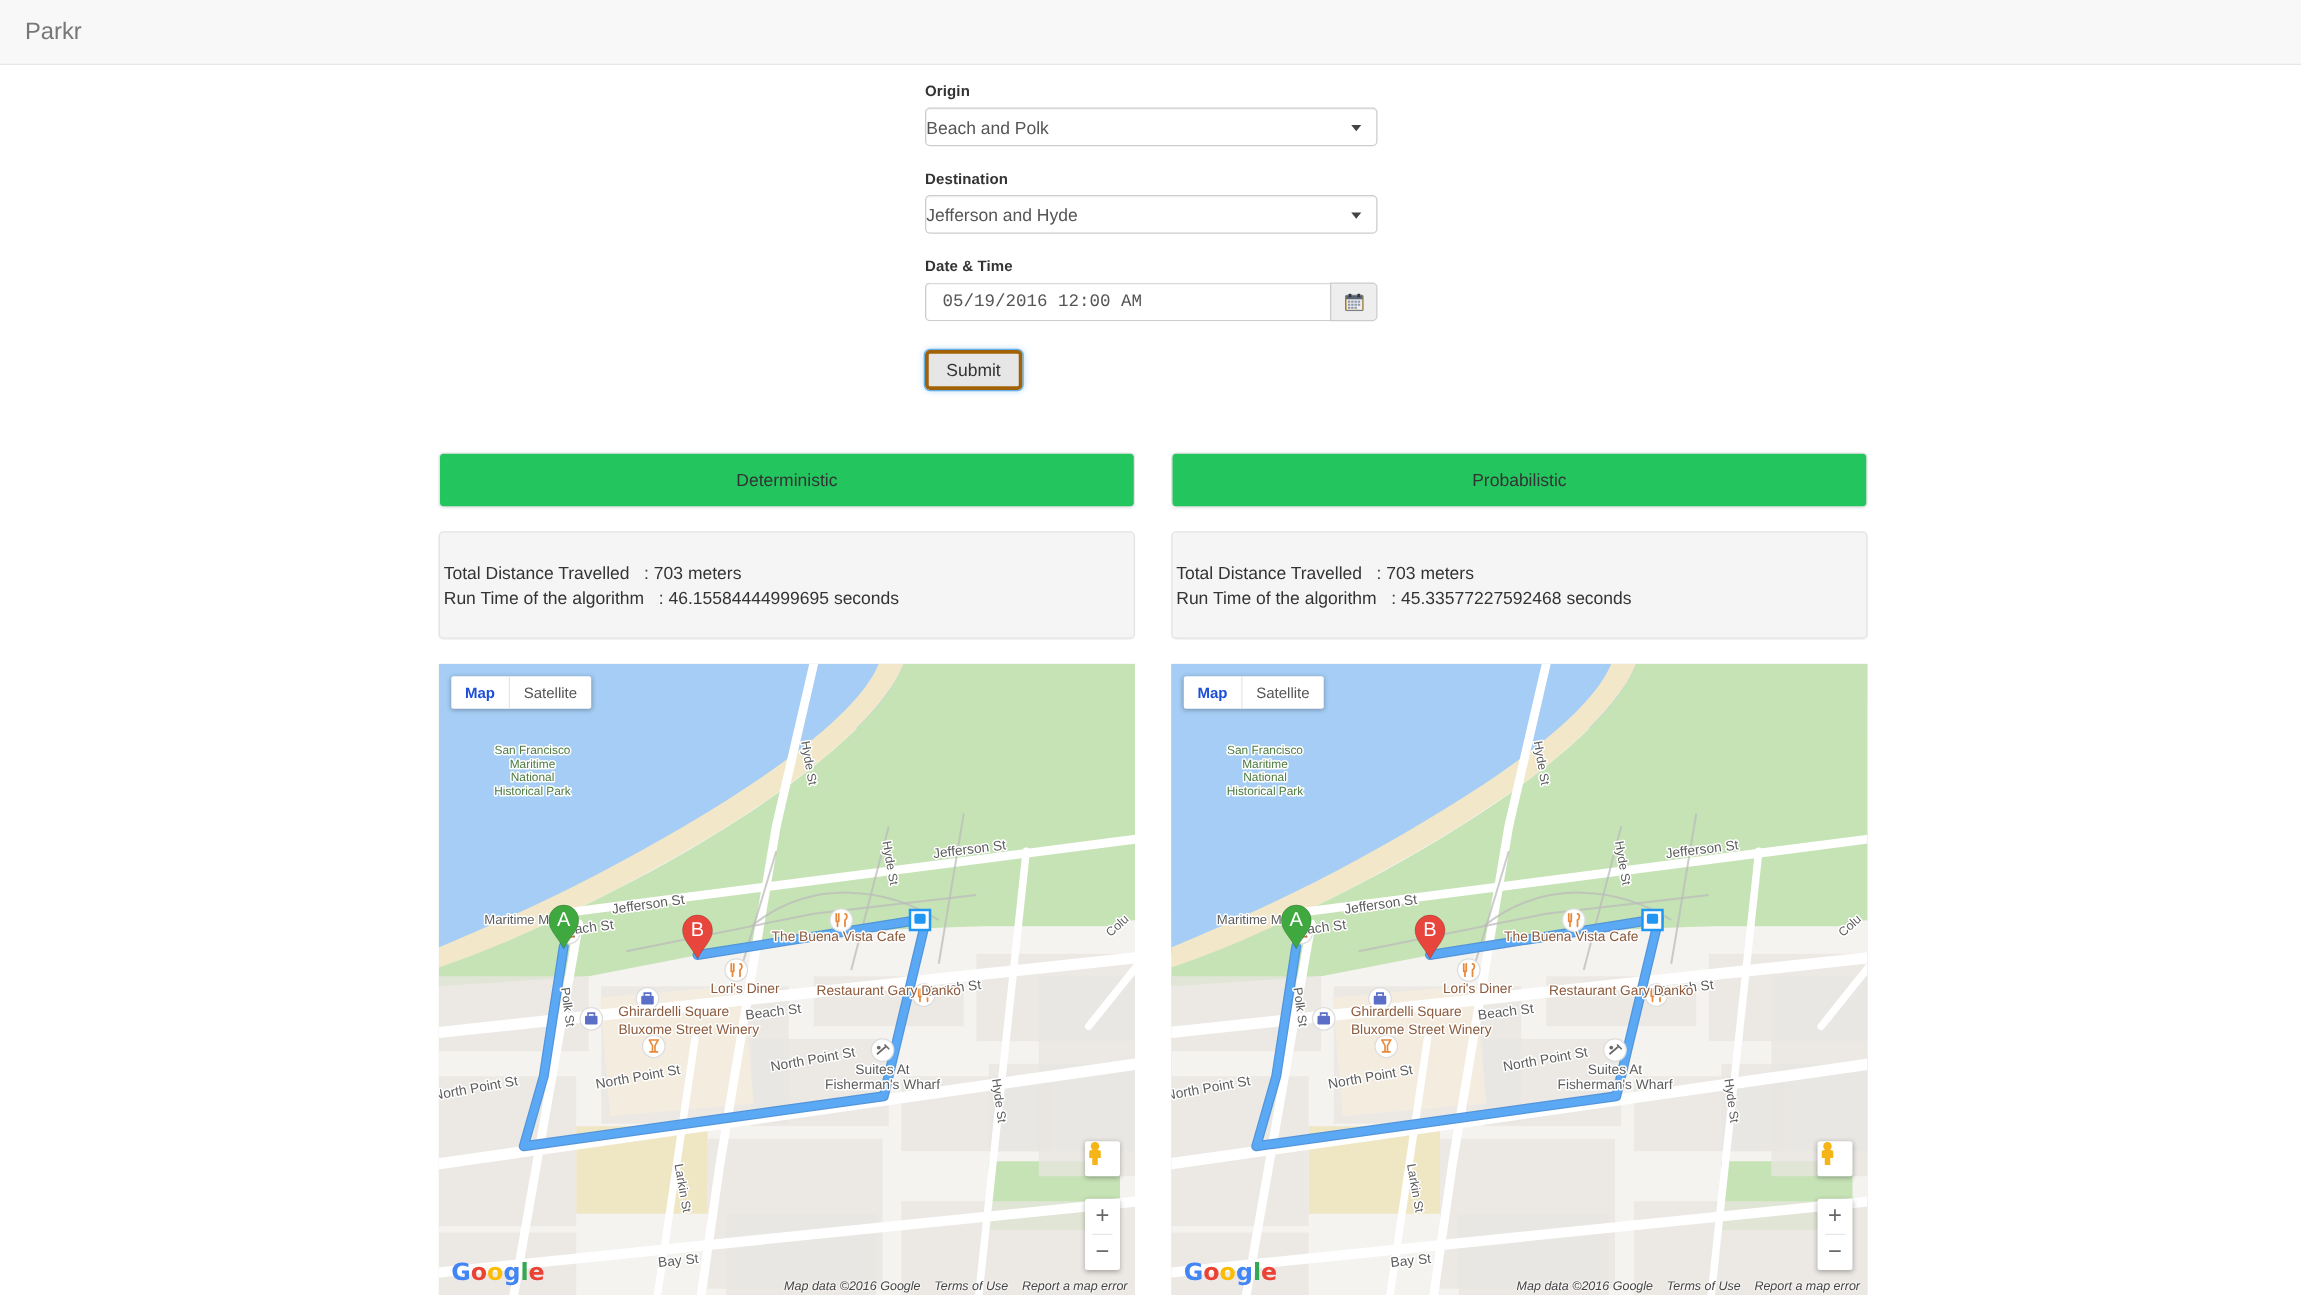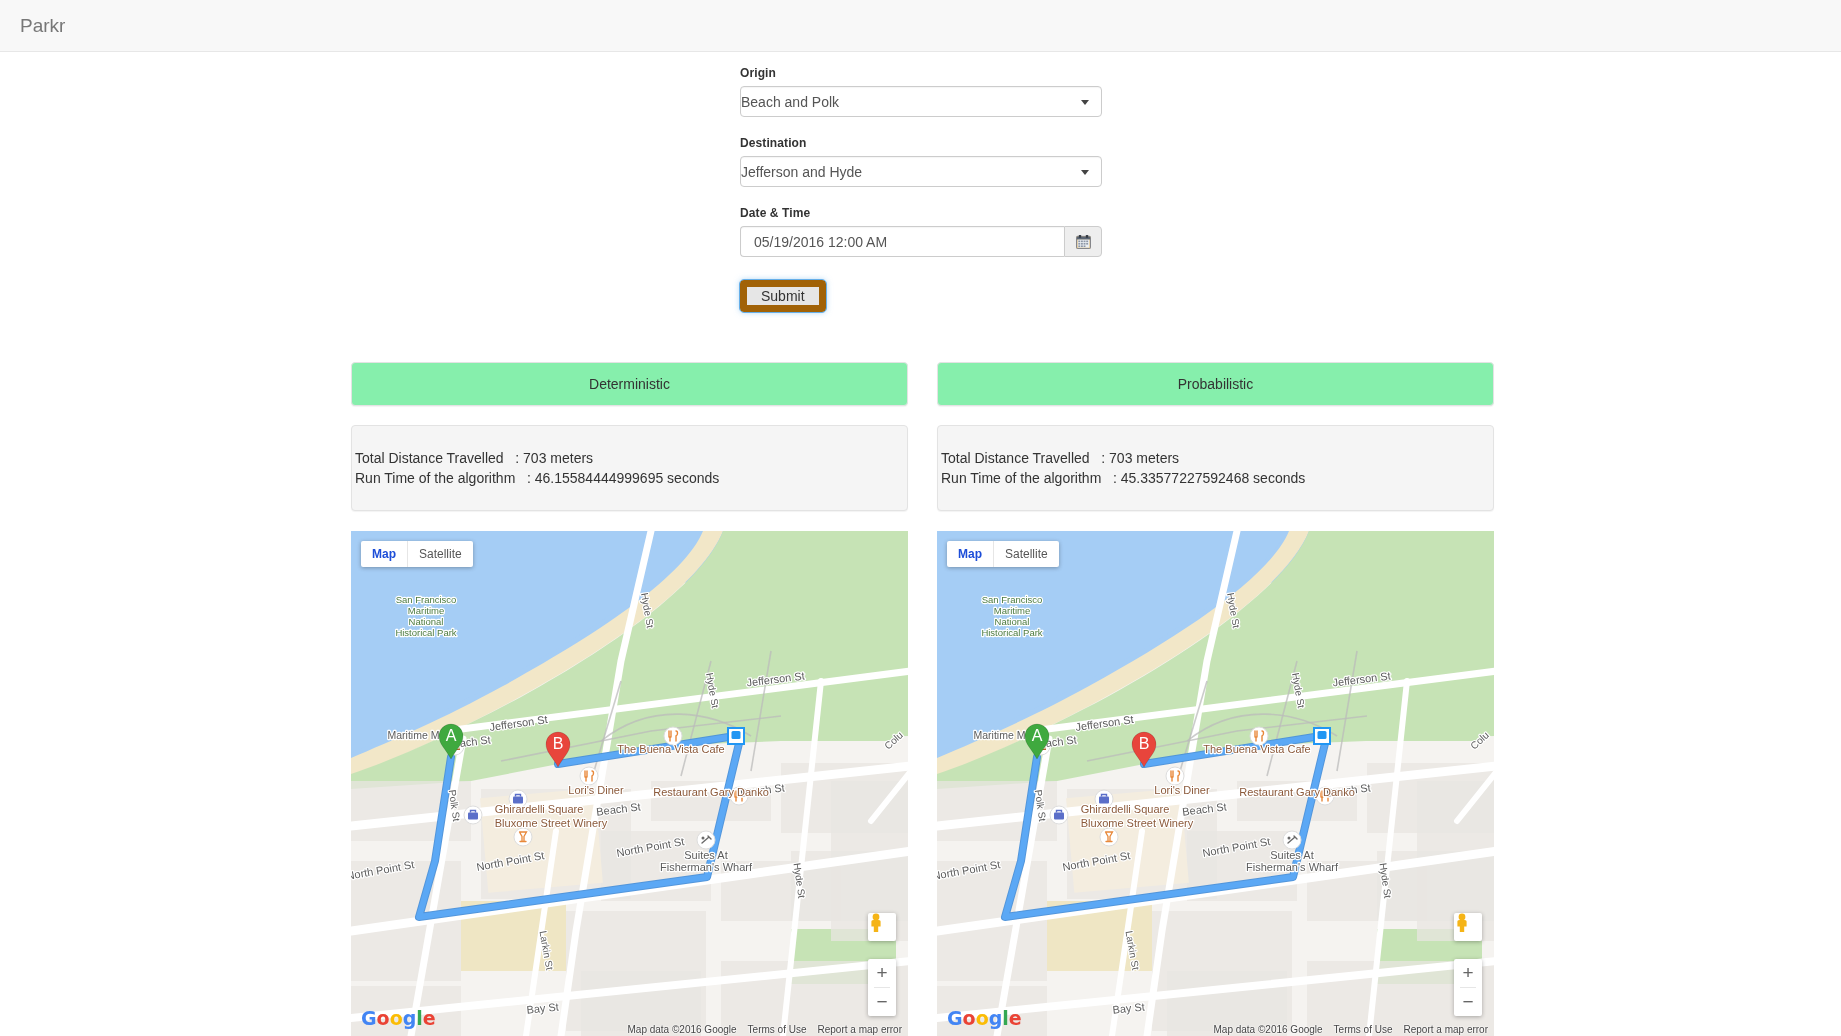--- a/index.html
+++ b/index.html
@@ -74,21 +74,21 @@
     flex: 1;
     height: 31px;
     border: 1px solid #ccc;
     border-right: none;
     border-radius: 4px 0 0 4px;
     background: #fff;
     box-shadow: inset 0 1px 1px rgba(0,0,0,.045);
     padding-left: 13px;
     font-size: 14px;
     color: #555;
-    font-family: Liberation Sans, sans-serif;
+    font-family: Liberation Mono, monospace;
     outline: none;
   }
   .cal-btn {
     width: 38px;
     height: 31px;
     border: 1px solid #ccc;
     border-radius: 0 4px 4px 0;
     background: #eeeeee;
     display: flex;
     align-items: center;
@@ -96,42 +96,42 @@
     cursor: pointer;
     padding: 0;
   }
   .submit-btn {
     margin-top: 4px;
     height: 32px;
     padding: 0 14px;
     font-size: 14px;
     color: #333;
     background: #e6e6e6;
-    border: 7px solid #a16207;
+    border: 3px solid #a16207;
     border-radius: 4px;
     outline: 1px solid #66afe9;
     outline-offset: 0px;
     box-shadow: 0 0 6px rgba(102,175,233,.6);
     cursor: pointer;
     font-family: "Liberation Sans", sans-serif;
   }
 
   
   .results {
     position: absolute;
     left: 351px;
     top: 362px;
     width: 1143px;
     display: flex;
     gap: 29px;
   }
   .col { width: 557px; }
   .panel-head {
     height: 44px;
-    background: #86efac;
+    background: #22c55e;
     border: 1px solid #e3e3e3;
     border-radius: 4px;
     box-shadow: 0 1px 1px rgba(0,0,0,.05);
     display: flex;
     align-items: center;
     justify-content: center;
     font-size: 14px;
     color: #333;
   }
   .panel-body {
@@ -227,21 +227,21 @@
     position: absolute;
     right: 0; bottom: 1px;
     z-index: 6;
     font-size: 10px;
     color: #444;
     display: flex;
     gap: 11px;
     padding-right: 6px;
     text-shadow: 0 0 2px #fff, 0 0 2px #fff, 0 0 2px #fff;
   }
-  .attr span { cursor: default; white-space: nowrap; }
+  .attr span { cursor: default; white-space: nowrap; font-style: italic; }
   .attr .lnk { cursor: pointer; }
 </style>
 </head>
 <body>
 
 <div class="navbar">
   <div class="navbar-brand">Parkr</div>
 </div>
 
 <div class="form-wrap">

